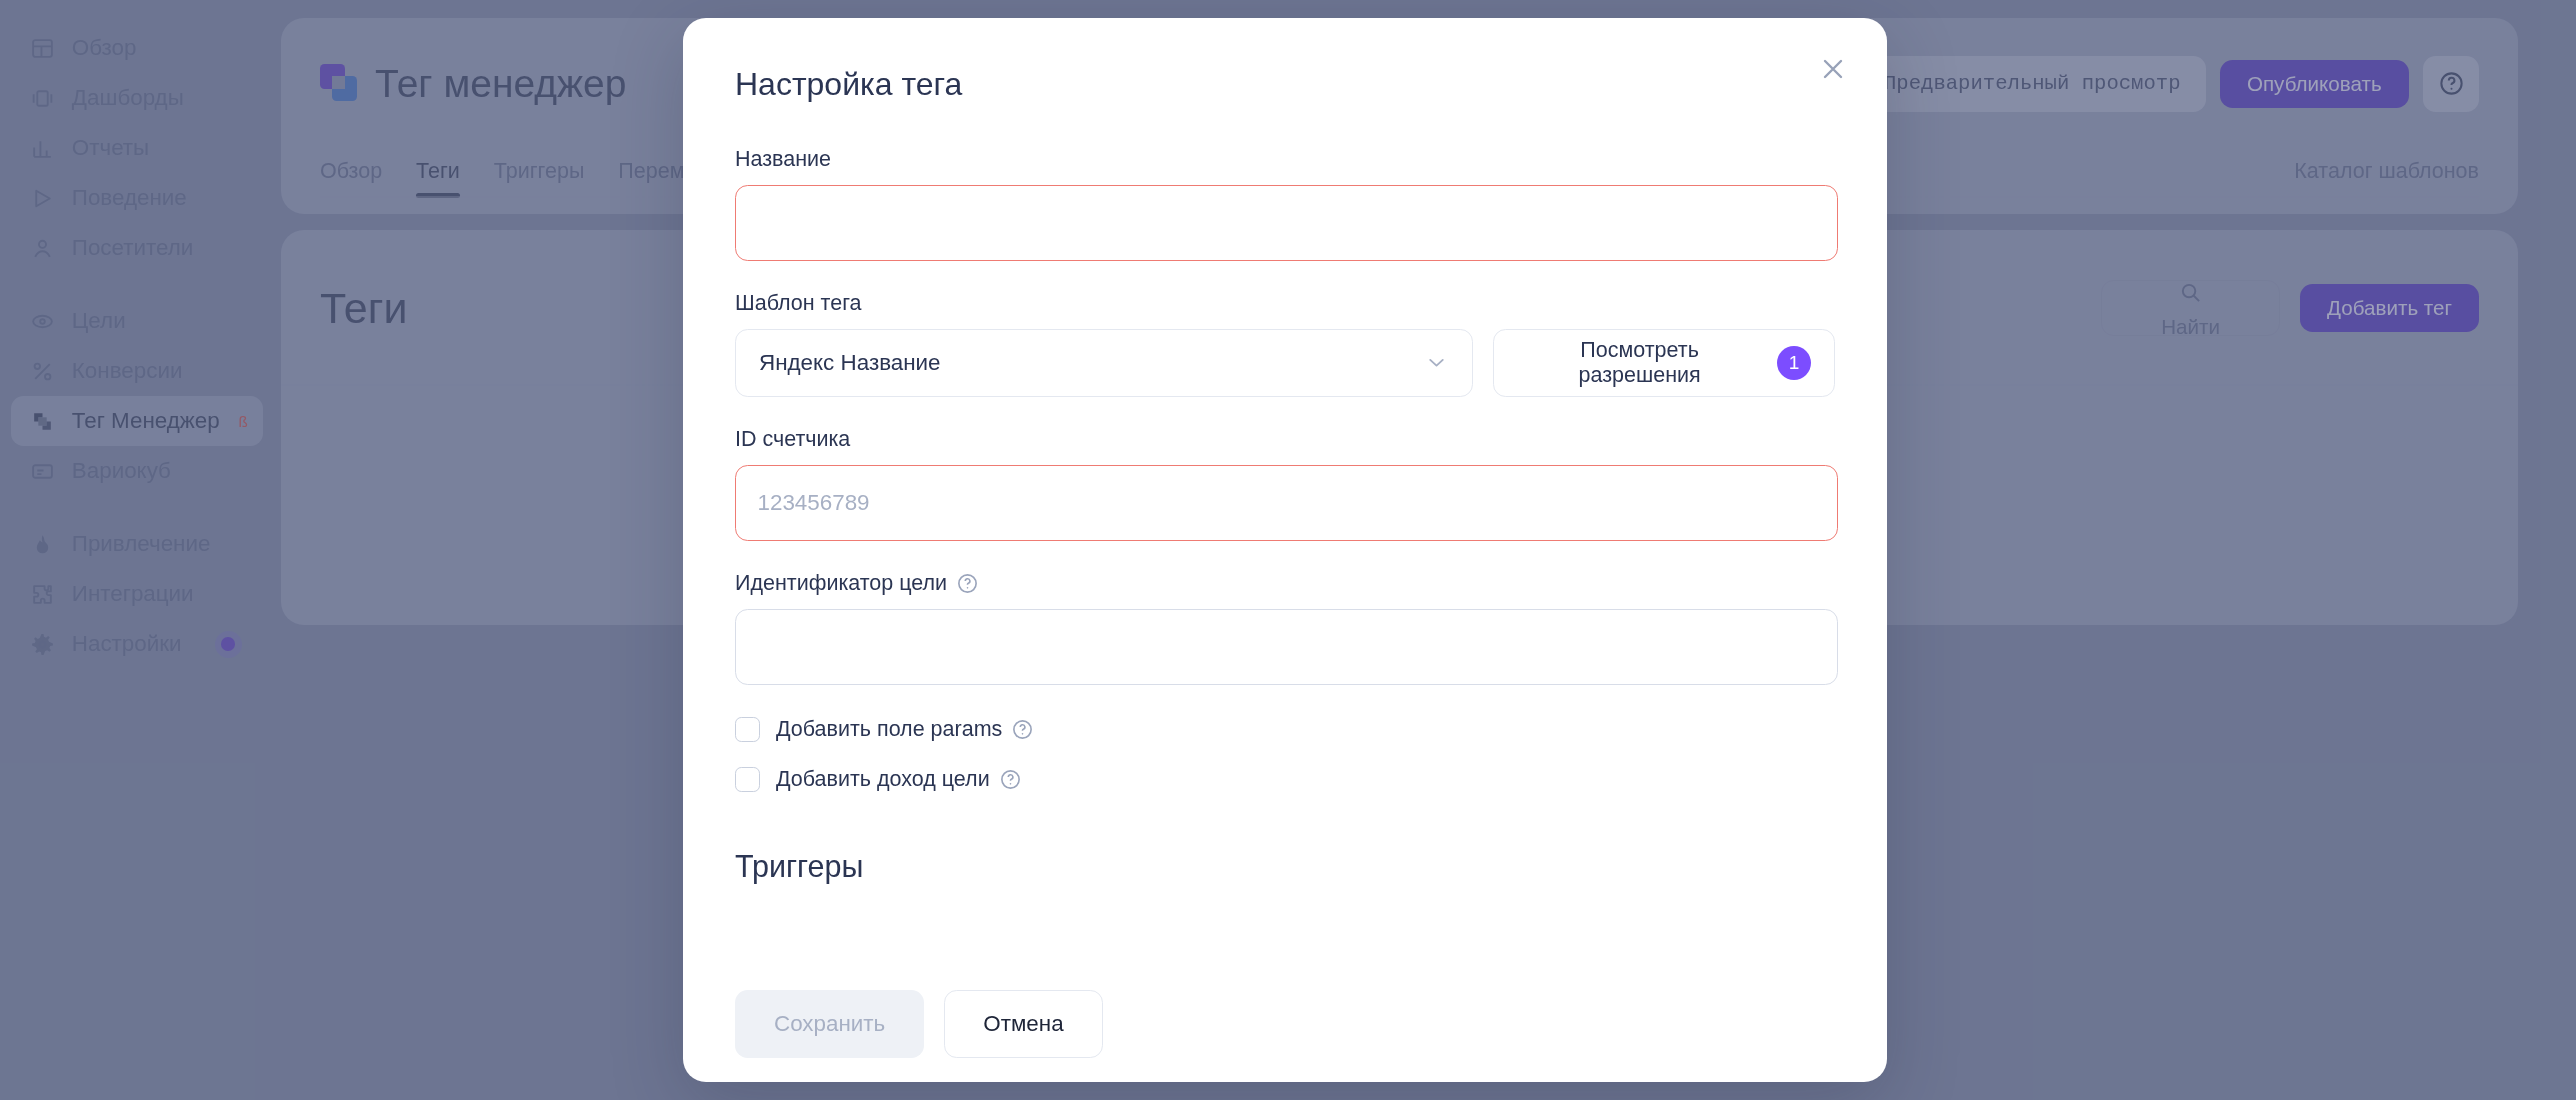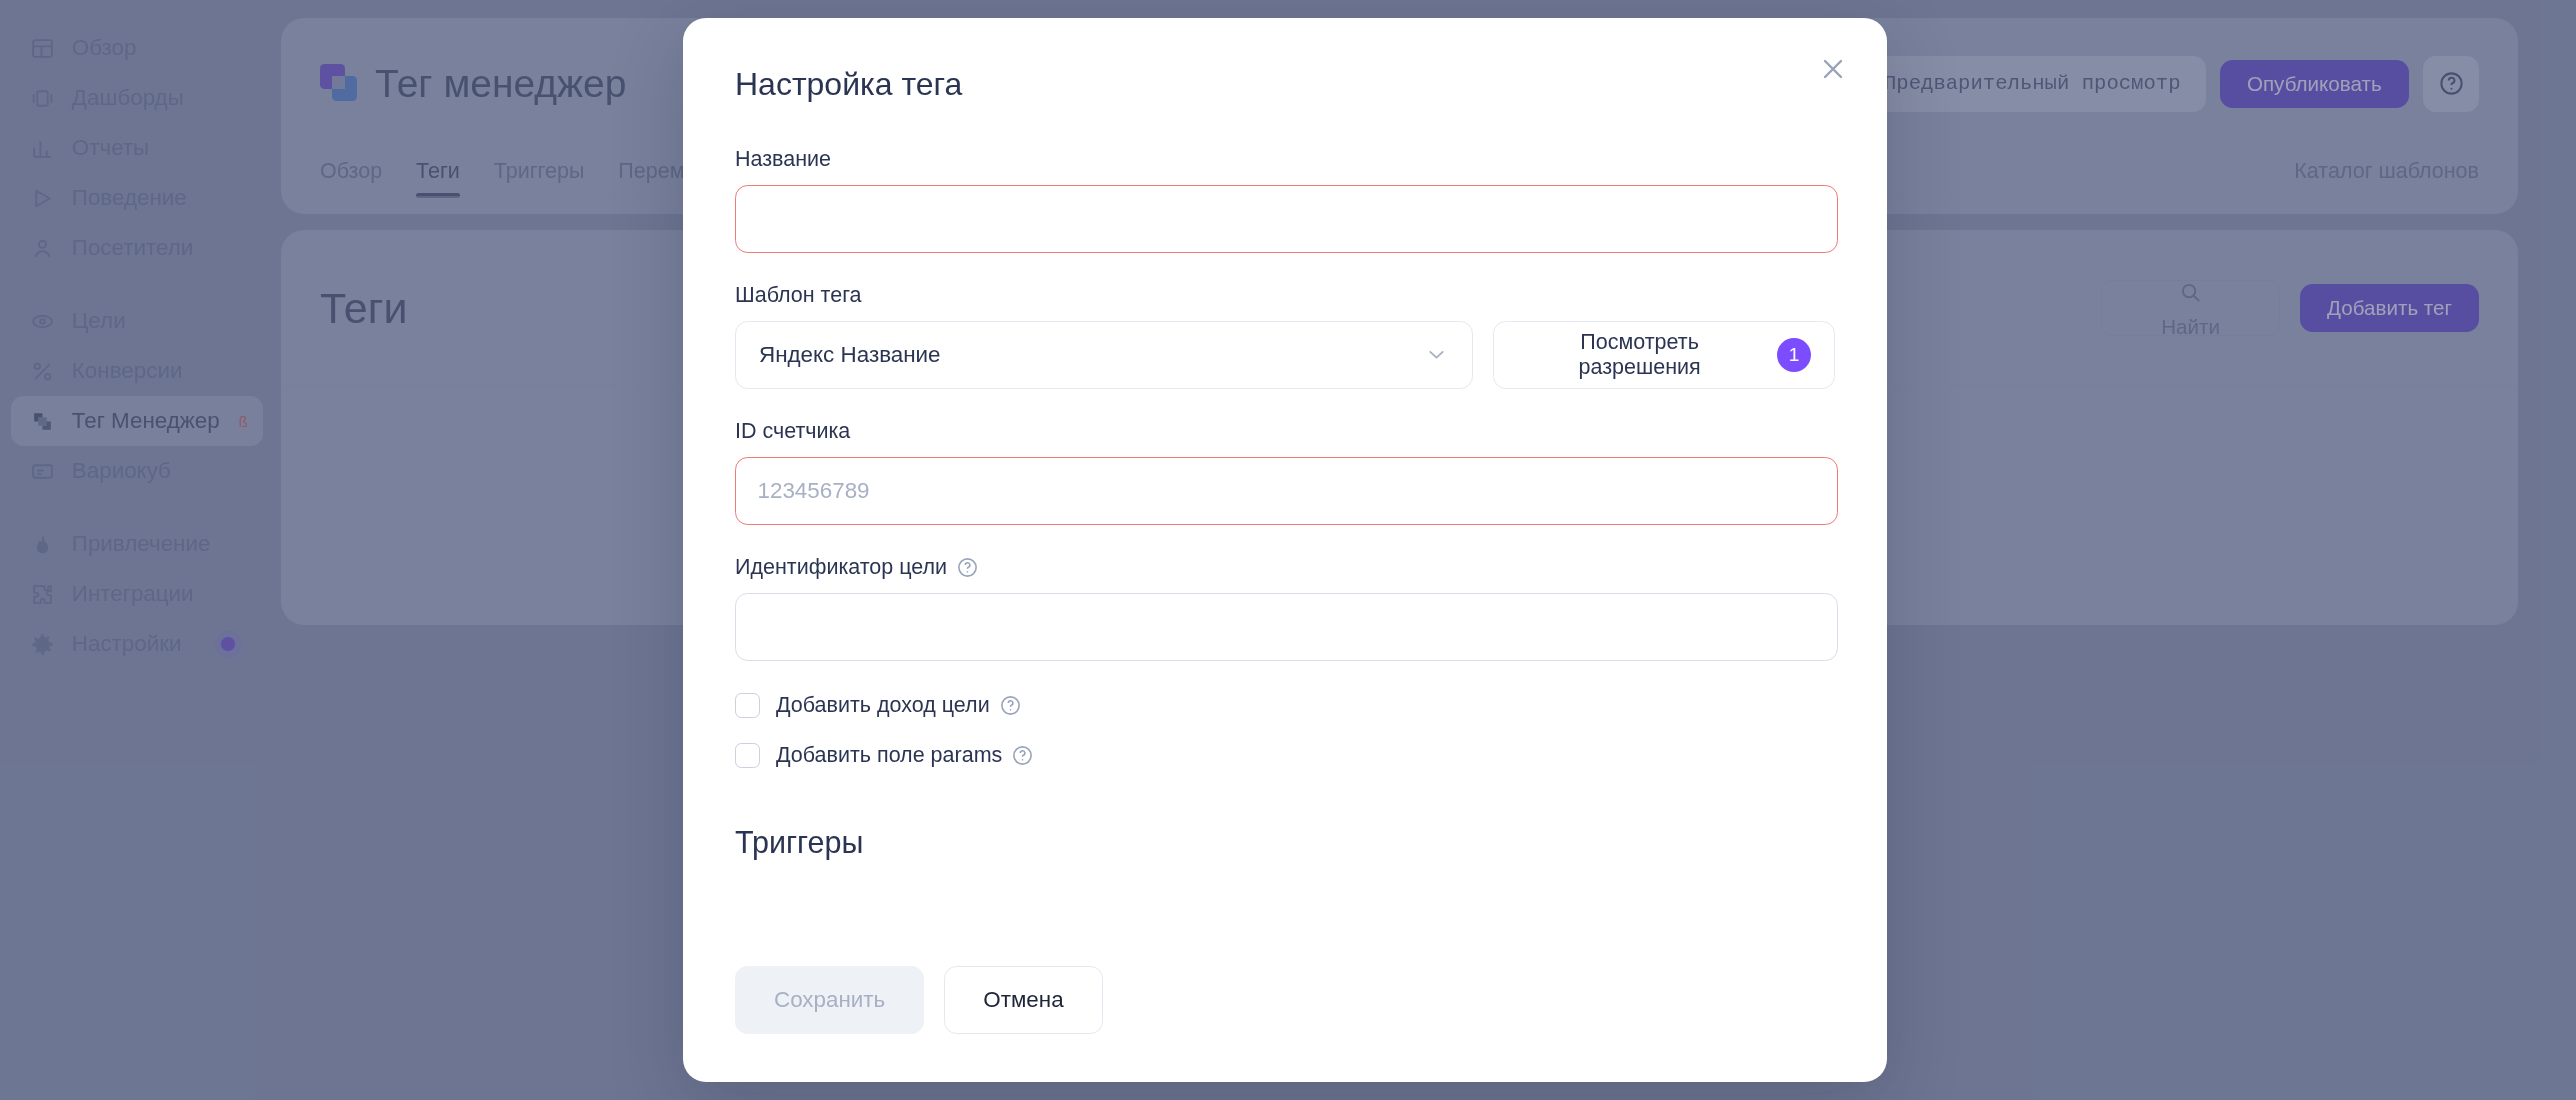--- a/index.html
+++ b/index.html
@@ -197,21 +197,21 @@
     font-size: 32px; color: #2b3553; margin-bottom: 44px;
   }
   .field-label {
     font-size: 21.5px; color: #2b3553; margin-bottom: 12.6px;
     display: flex; align-items: center; gap: 9px;
   }
   .help-ico {
     width: 23px; height: 23px; color: #9aa4bb; display: inline-flex;
   }
   .input {
-    width: 1103px; height: 68px;
+    width: 1103px; height: 76px;
     border-radius: 12.6px;
     border: 0.9px solid #d8dde8;
     background: #fff;
     font-size: 22.4px; color: #2b3553;
     padding: 0 21.5px;
     display: flex; align-items: center;
     font-family: inherit;
   }
   .input.error { border-color: #ef7b73; }
   .input .ph { color: #a7b0c4; }
@@ -526,45 +526,45 @@
   </div>
   <div class="input">
     <span class="ph"></span>
   </div>
 
   <div class="gap-md"></div>
 
   <div class="check-row">
     <span class="check-box"></span>
     <span class="check-label">
+      <span>Добавить поле params</span>
+      <span class="help-ico">
+        <svg width="23" height="23" viewBox="0 0 24 24" fill="none" stroke="currentColor" stroke-width="1.7">
+          <circle cx="12" cy="12" r="9"></circle>
+            <path d="M9.7 9.4a2.4 2.4 0 1 1 3.1 2.3c-.6.2-.8.7-.8 1.3v.3"></path>
+            <circle cx="12" cy="16.5" r=".85" fill="currentColor" stroke="none"></circle>
+        </svg>
+      </span>
+    </span>
+  </div>
+
+  <div class="check-row">
+    <span class="check-box"></span>
+    <span class="check-label">
       <span>Добавить доход цели</span>
       <span class="help-ico">
         <svg width="23" height="23" viewBox="0 0 24 24" fill="none" stroke="currentColor" stroke-width="1.7">
           <circle cx="12" cy="12" r="9"></circle>
             <path d="M9.7 9.4a2.4 2.4 0 1 1 3.1 2.3c-.6.2-.8.7-.8 1.3v.3"></path>
             <circle cx="12" cy="16.5" r=".85" fill="currentColor" stroke="none"></circle>
         </svg>
       </span>
     </span>
   </div>
 
-  <div class="check-row">
-    <span class="check-box"></span>
-    <span class="check-label">
-      <span>Добавить поле params</span>
-      <span class="help-ico">
-        <svg width="23" height="23" viewBox="0 0 24 24" fill="none" stroke="currentColor" stroke-width="1.7">
-          <circle cx="12" cy="12" r="9"></circle>
-            <path d="M9.7 9.4a2.4 2.4 0 1 1 3.1 2.3c-.6.2-.8.7-.8 1.3v.3"></path>
-            <circle cx="12" cy="16.5" r=".85" fill="currentColor" stroke="none"></circle>
-        </svg>
-      </span>
-    </span>
-  </div>
-
   <div class="section-title">Триггеры</div>
 
   <div class="footer-btns">
     <button class="btn-save">Сохранить</button>
     <button class="btn-cancel">Отмена</button>
   </div>
 </div>
 
 
 </body></html>

